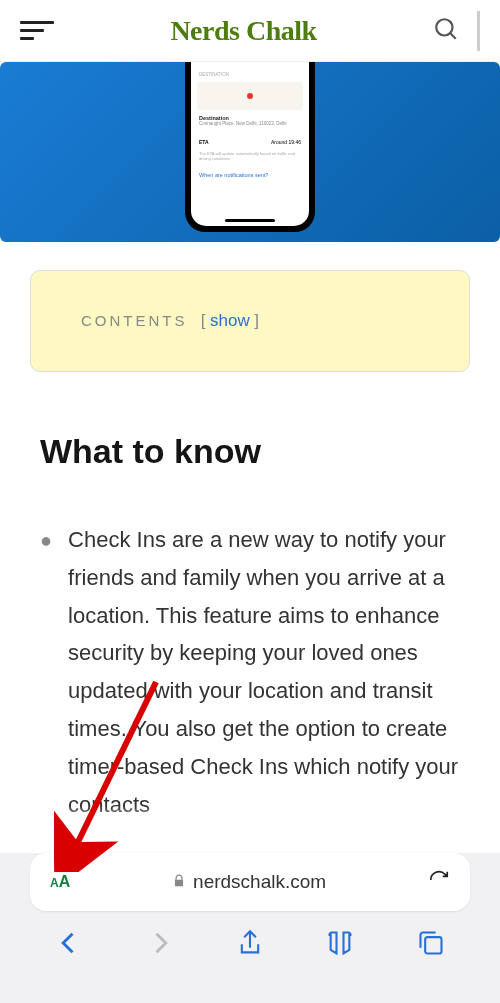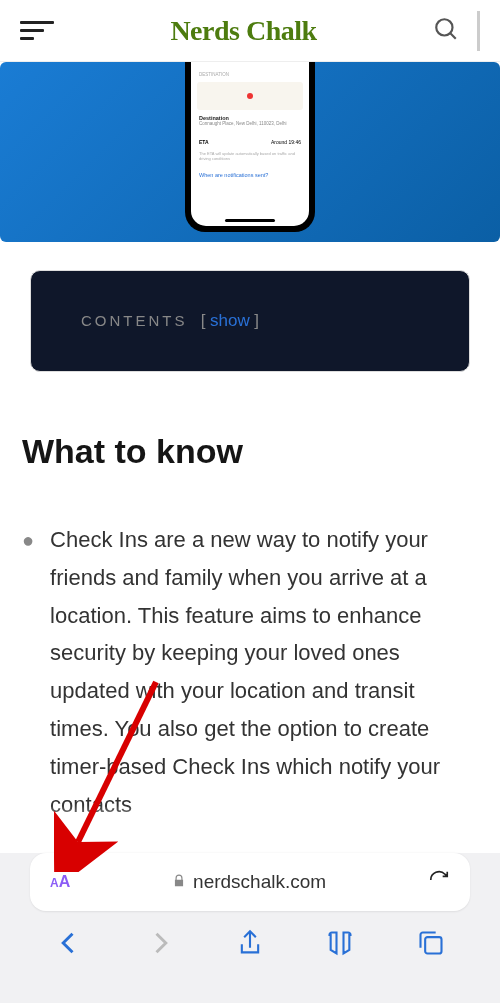--- a/index.html
+++ b/index.html
@@ -24,38 +24,38 @@
     .phone-cancel { color: #e33; text-align: center; font-weight: 500; margin-top: 40px; padding: 3px; }
     .phone-section-label { color: #aaa; text-transform: uppercase; font-size: 4.5px; margin-top: 2px; }
     .phone-map { height: 28px; background: #f8f5ee; border-radius: 3px; position: relative; }
     .phone-map::after { content: ''; position: absolute; top: 50%; left: 50%; transform: translate(-50%,-50%); width: 6px; height: 6px; background: #e33; border-radius: 50%; }
     .phone-dest { font-size: 4.5px; color: #888; }
     .phone-dest b { color: #222; font-size: 5.5px; display: block; }
     .phone-eta { display: flex; justify-content: space-between; font-size: 5px; margin-top: 6px; padding: 2px; }
     .phone-eta-note { font-size: 4px; color: #aaa; padding: 1px 2px; }
     .phone-link { color: #2970d6; padding: 3px 2px; margin-top: 4px; }
     
-    .contents-box { margin: 10px 30px; border: 1px solid #ddd; border-radius: 10px; padding: 40px 50px; background: #0f172a; }
+    .contents-box { margin: 10px 30px; border: 1px solid #ddd; border-radius: 10px; padding: 40px 50px; background: #fef9c3; }
     .contents-label { color: #888; letter-spacing: 3px; font-size: 15px; font-weight: 500; }
     .contents-show { color: #2970d6; font-size: 17px; cursor: pointer; }
     .bracket { color: #888; font-size: 17px; }
     
-    .article { padding: 0 22px; margin-top: 60px; }
+    .article { padding: 0 40px; margin-top: 60px; }
     .heading { font-size: 34px; font-weight: 700; color: #151515; margin-bottom: 50px; }
     .bullet-item { display: flex; gap: 16px; font-size: 22px; line-height: 1.72; color: #333; }
     .bullet-dot { color: #888; font-size: 20px; line-height: 1.9; }
     .bullet-text { flex: 1; }
     
     .arrow-overlay { position: absolute; left: 54px; top: 672px; pointer-events: none; z-index: 50; }
     
     .fade-bottom { position: absolute; left: 0; right: 0; bottom: 168px; height: 30px; background: linear-gradient(to bottom, rgba(255,255,255,0), #fff); z-index: 5; }
     
     .safari-chrome { position: absolute; bottom: 0; left: 0; right: 0; background: #f1f1f3; z-index: 10; }
     .url-bar { margin: 0 30px; background: #fff; border-radius: 16px; height: 58px; display: flex; align-items: center; padding: 0 20px; box-shadow: 0 0.5px 2px rgba(0,0,0,0.08); }
-    .aa { font-weight: 600; color: #8b5cf6; font-size: 16px; }
+    .aa { font-weight: 600; color: #15803d; font-size: 16px; }
     .aa small { font-size: 12px; }
     .url-center { flex: 1; display: flex; align-items: center; justify-content: center; gap: 7px; color: #333; font-size: 19px; }
     .lock-icon svg { width: 14px; height: 14px; }
     .reload-icon svg { width: 22px; height: 22px; stroke: #222; }
     .safari-toolbar { display: flex; justify-content: space-around; align-items: center; padding: 18px 24px 42px; }
     .tb-icon svg { width: 28px; height: 28px; }
     .tb-back { color: #2970d6; }
     .tb-forward { color: #bbb; }
     .tb-share, .tb-bookmarks, .tb-tabs { color: #2970d6; }
   </style>

